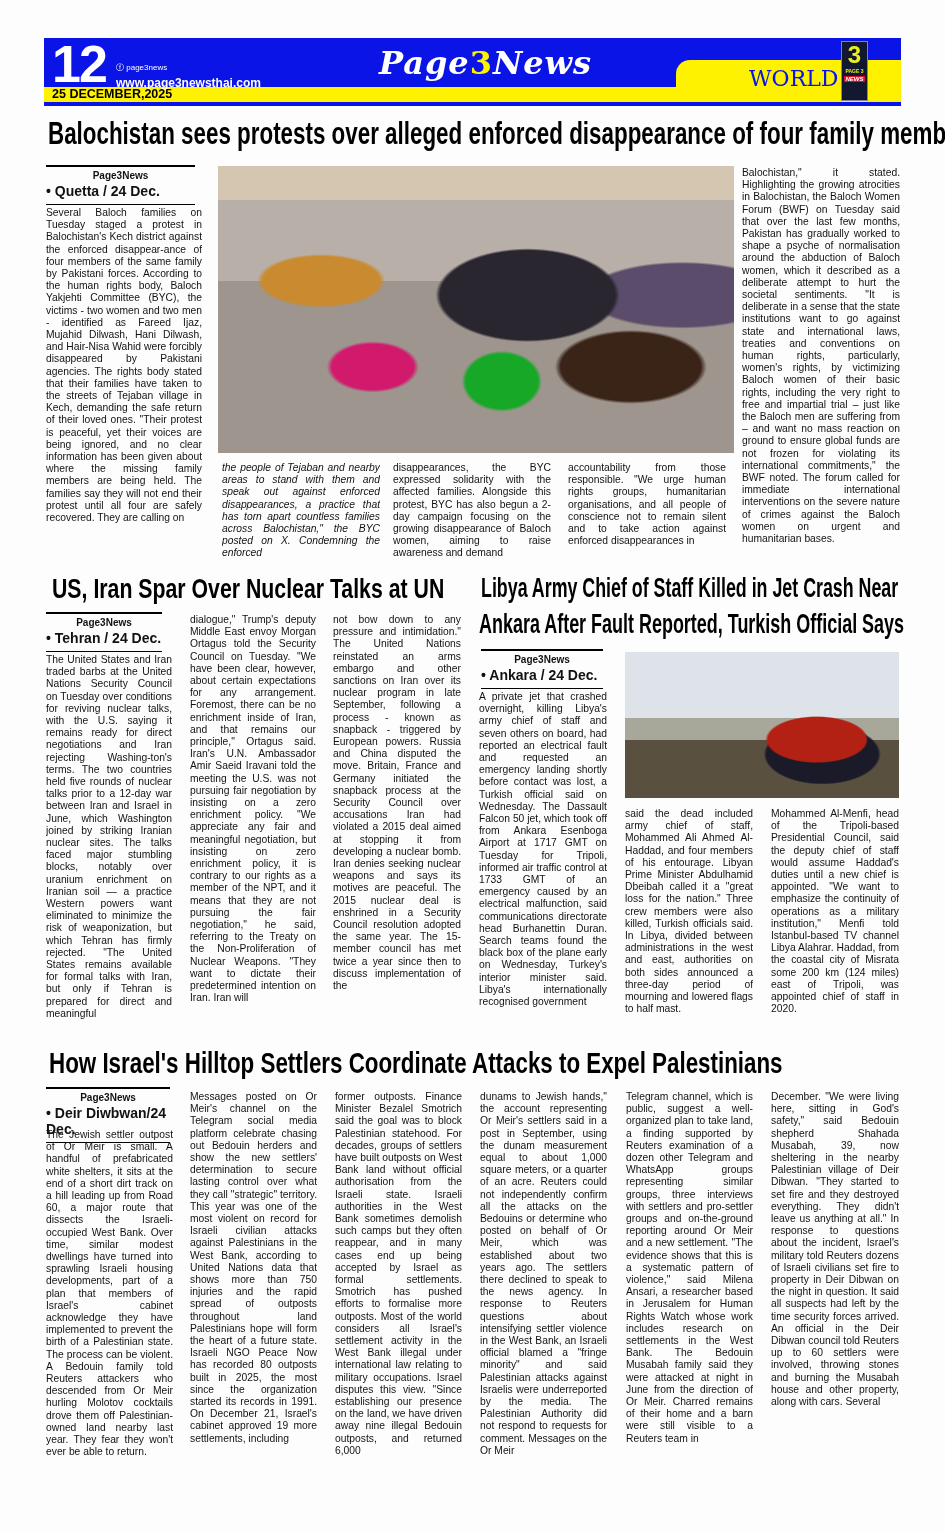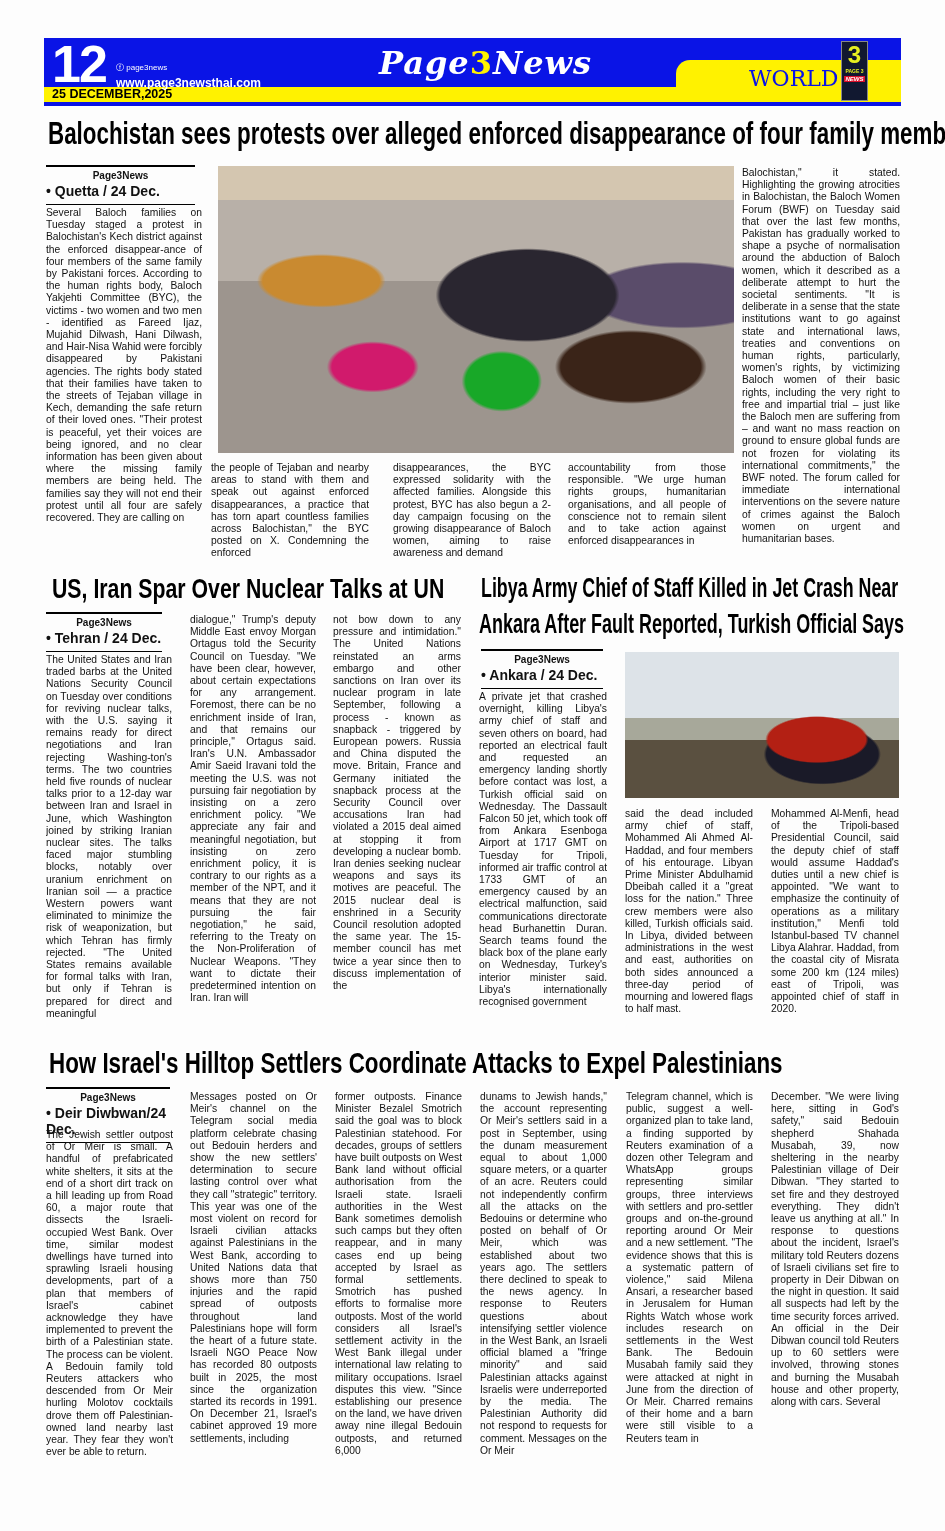--- a/index.html
+++ b/index.html
@@ -68,21 +68,21 @@
 
 <div class="abs headline" style="left:48px; top:116px; font-size:31px; transform: scaleX(0.722);">Balochistan sees protests over alleged enforced disappearance of four family members</div>
 <div class="abs byline" style="left:44px; top:165px;">
   <div class="rule"></div>
   <div class="src">Page3News</div>
   <div class="loc">• Quetta / 24 Dec.</div>
   <div class="rule"></div>
 </div>
 <div class="abs col" style="left:46px; top:207px; width:156px; height:365px; overflow:hidden;">Several Baloch families on Tuesday staged a protest in Balochistan's Kech district against the enforced disappear-ance of four members of the same family by Pakistani forces. According to the human rights body, Baloch Yakjehti Committee (BYC), the victims - two women and two men - identified as Fareed Ijaz, Mujahid Dilwash, Hani Dilwash, and Hair-Nisa Wahid were forcibly disappeared by Pakistani agencies. The rights body stated that their families have taken to the streets of Tejaban village in Kech, demanding the safe return of their loved ones. "Their protest is peaceful, yet their voices are being ignored, and no clear information has been given about where the missing family members are being held. The families say they will not end their protest until all four are safely recovered. They are calling on</div>
 <div class="abs photo photo1" style="left:218px; top:166px; width:516px; height:287px;"></div>
-<div class="abs col" style="left:211px; top:462px; width:158px; height:110px; overflow:hidden;">the people of Tejaban and nearby areas to stand with them and speak out against enforced disappearances, a practice that has torn apart countless families across Balochistan," the BYC posted on X. Condemning the enforced</div>
+<div class="abs col" style="left:222px; top:462px; width:158px; height:110px; overflow:hidden;font-style:italic;">the people of Tejaban and nearby areas to stand with them and speak out against enforced disappearances, a practice that has torn apart countless families across Balochistan," the BYC posted on X. Condemning the enforced</div>
 <div class="abs col" style="left:393px; top:462px; width:158px; height:110px; overflow:hidden;">disappearances, the BYC expressed solidarity with the affected families. Alongside this protest, BYC has also begun a 2-day campaign focusing on the growing disappearance of Baloch women, aiming to raise awareness and demand</div>
 <div class="abs col" style="left:568px; top:462px; width:158px; height:110px; overflow:hidden;">accountability from those responsible. "We urge human rights groups, humanitarian organisations, and all people of conscience not to remain silent and to take action against enforced disappearances in</div>
 <div class="abs col" style="left:742px; top:167px; width:158px; height:405px; overflow:hidden;">Balochistan," it stated. Highlighting the growing atrocities in Balochistan, the Baloch Women Forum (BWF) on Tuesday said that over the last few months, Pakistan has gradually worked to shape a psyche of normalisation around the abduction of Baloch women, which it described as a deliberate attempt to hurt the societal sentiments. "It is deliberate in a sense that the state institutions want to go against state and international laws, treaties and conventions on human rights, particularly, women's rights, by victimizing Baloch women of their basic rights, including the very right to free and impartial trial – just like the Baloch men are suffering from – and want no mass reaction on ground to ensure global funds are not frozen for violating its international commitments," the BWF noted. The forum called for immediate international interventions on the severe nature of crimes against the Baloch women on urgent and humanitarian bases.</div>
 
 <div class="abs headline" style="left:52px; top:573px; font-size:28px; transform: scaleX(0.76);">US, Iran Spar Over Nuclear Talks at UN</div>
 <div class="abs byline" style="left:44px; top:612px; width:120px;">
   <div class="rule"></div>
   <div class="src">Page3News</div>
   <div class="loc">• Tehran  / 24 Dec.</div>
   <div class="rule"></div>

